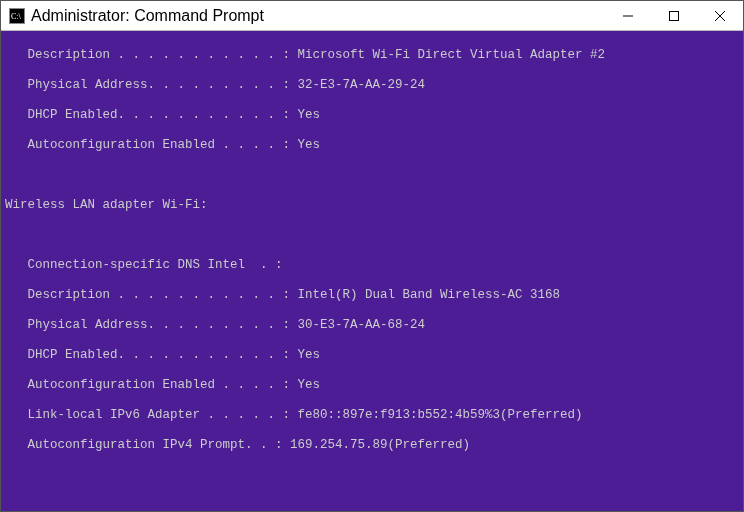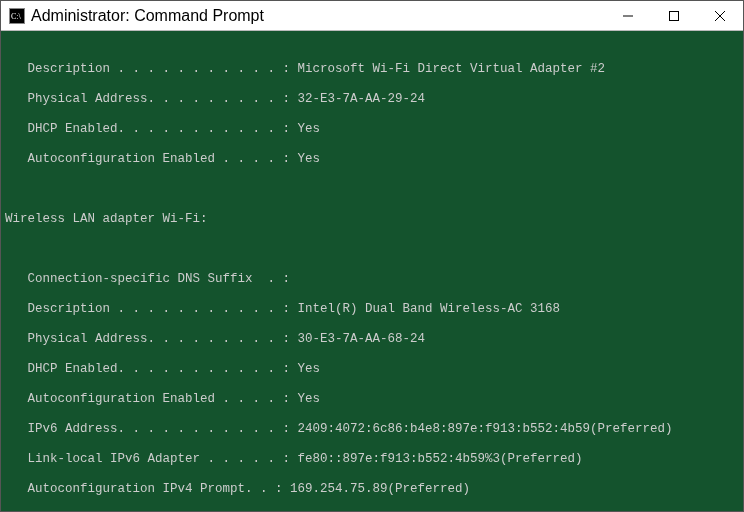--- a/index.html
+++ b/index.html
@@ -37,26 +37,26 @@
     width: 46px;
     height: 30px;
     display: flex;
     align-items: center;
     justify-content: center;
     color: #000;
     font-size: 10px;
   }
   .titlebar .win-btn svg { width: 10px; height: 10px; stroke: #000; stroke-width: 1; fill: none; }
   .terminal {
-    background: #14532d;
+    background: #4c1d95;
     color: #cccccc;
     font-family: Consolas, "Courier New", monospace;
     font-size: 12.5px;
     line-height: 15px;
-    padding: 16px 4px 4px 4px;
+    padding: 2px 4px 4px 4px;
     height: calc(100% - 30px);
     white-space: pre;
     letter-spacing: 0px;
     overflow: hidden;
   }
   .terminal .line { white-space: pre; }
 </style>
 </head>
 <body>
 
@@ -89,26 +89,25 @@
 </div>
 
 <div class="terminal">
 <div class="line"><span>   Description . . . . . . . . . . . : </span><span>Microsoft Wi-Fi Direct Virtual Adapter #2</span></div>
 <div class="line"><span>   Physical Address. . . . . . . . . : </span><span>32-E3-7A-AA-29-24</span></div>
 <div class="line"><span>   DHCP Enabled. . . . . . . . . . . : </span><span>Yes</span></div>
 <div class="line"><span>   Autoconfiguration Enabled . . . . : </span><span>Yes</span></div>
 <div class="line"> </div>
 <div class="line"><span>Wireless LAN adapter Wi-Fi:</span></div>
 <div class="line"> </div>
-<div class="line"><span>   Connection-specific DNS Suffix  . :</span></div>
+<div class="line"><span>   Connection-specific DNS Intel  . :</span></div>
 <div class="line"><span>   Description . . . . . . . . . . . : </span><span>Intel(R) Dual Band Wireless-AC 3168</span></div>
 <div class="line"><span>   Physical Address. . . . . . . . . : </span><span>30-E3-7A-AA-68-24</span></div>
 <div class="line"><span>   DHCP Enabled. . . . . . . . . . . : </span><span>Yes</span></div>
 <div class="line"><span>   Autoconfiguration Enabled . . . . : </span><span>Yes</span></div>
-<div class="line"><span>   IPv6 Address. . . . . . . . . . . : </span><span>2409:4072:6c86:b4e8:897e:f913:b552:4b59(Preferred)</span></div>
 <div class="line"><span>   Link-local IPv6 Adapter . . . . . : </span><span>fe80::897e:f913:b552:4b59%3(Preferred)</span></div>
 <div class="line"><span>   Autoconfiguration IPv4 Prompt. . : </span><span>169.254.75.89(Preferred)</span></div>
 
 
 
 
 
 
 
 

